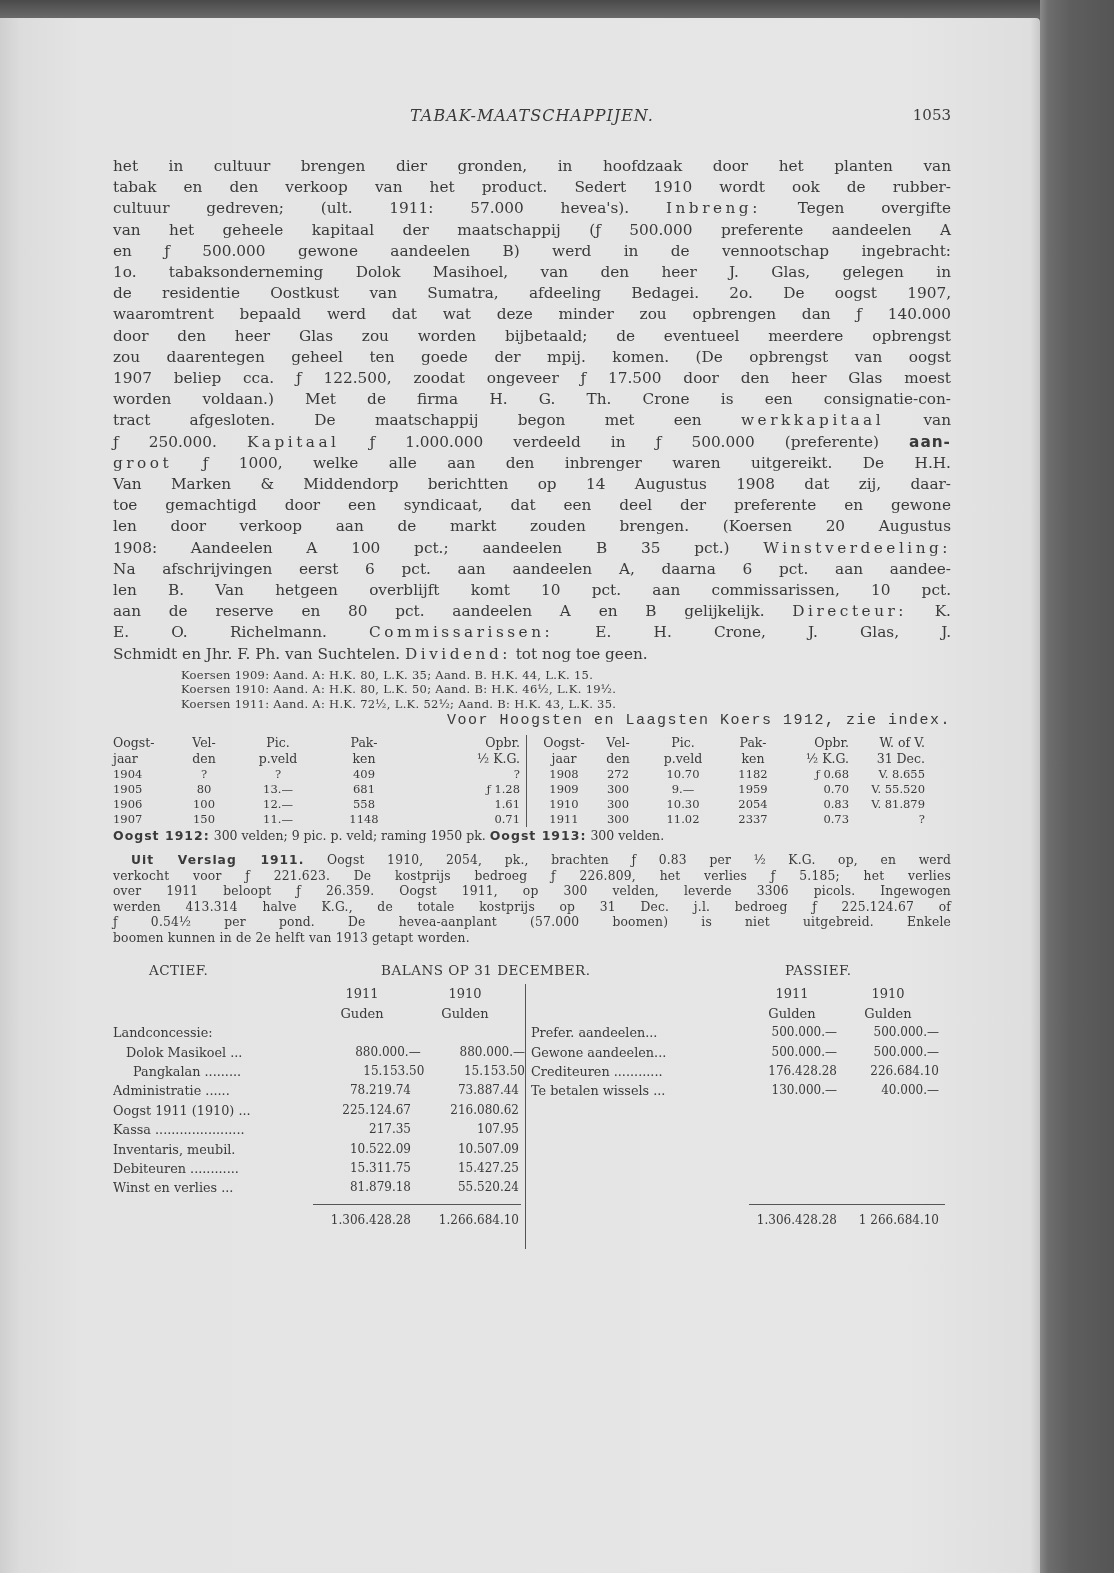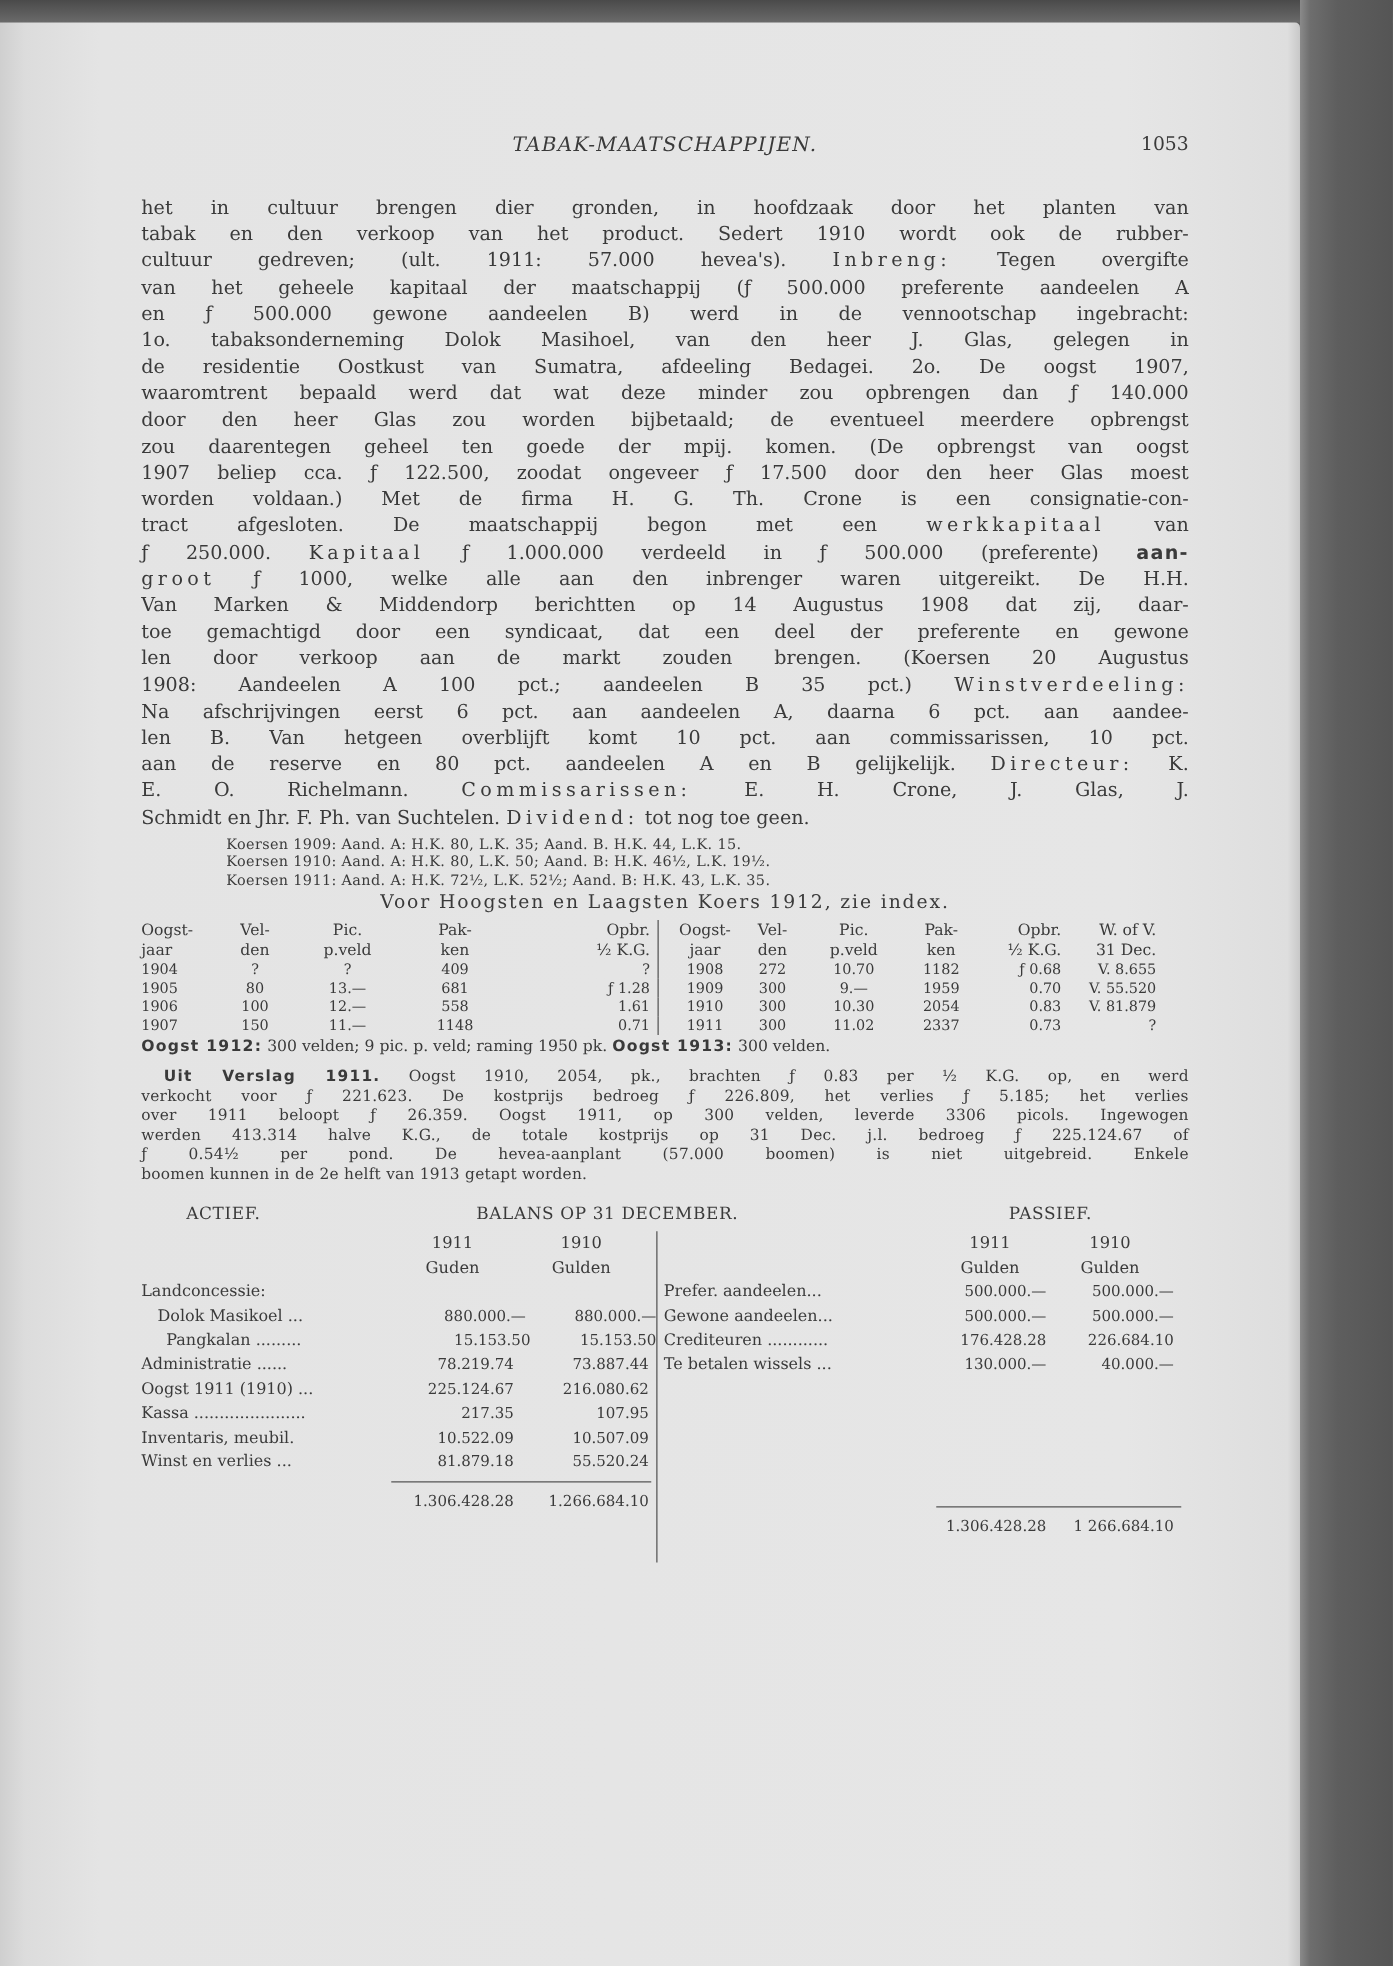--- a/index.html
+++ b/index.html
@@ -42,21 +42,21 @@
     font-size: 15.3px; line-height: 21.2px;
     text-align: justify;
   }
   .line { display: block; text-align: justify; text-align-last: justify; white-space: nowrap; }
   .line.last { text-align-last: left; }
   .spaced { letter-spacing: 3.5px; }
   .bold-sans { font-family: "DejaVu Sans", sans-serif; font-weight: bold; letter-spacing: 1px; }
   .koersen {
     margin-top: 3px; margin-left: 68px; font-size: 11.5px; line-height: 14.5px; letter-spacing: 0.3px;
   }
-  .index-note { text-align: center; font-size: 15px; letter-spacing: 1.5px; margin-top: 1px; }
+  .index-note { text-align: right; font-size: 15px; letter-spacing: 1.5px; margin-top: 1px; font-family: Liberation Mono, monospace; }
   .harvest {
     display: flex; margin-top: 6px; font-size: 11.5px; line-height: 15px;
   }
   .harvest table { border-collapse: collapse; }
   .harvest td { padding: 0 0; white-space: nowrap; }
   .harvest .hdr td { font-size: 12.5px; line-height: 16px; }
   .h-left td:nth-child(1) { width: 62px; text-align: left; }
   .h-left td:nth-child(2) { width: 58px; text-align: center; }
   .h-left td:nth-child(3) { width: 90px; text-align: center; }
   .h-left td:nth-child(4) { width: 82px; text-align: center; }
@@ -261,21 +261,21 @@
     <span class="line">over 1911 beloopt ƒ 26.359. Oogst 1911, op 300 velden, leverde 3306 picols. Ingewogen</span>
     <span class="line">werden 413.314 halve K.G., de totale kostprijs op 31 Dec. j.l. bedroeg ƒ 225.124.67 of</span>
     <span class="line">ƒ 0.54½ per pond. De hevea-aanplant (57.000 boomen) is niet uitgebreid. Enkele</span>
     <span class="line last">boomen kunnen in de 2e helft van 1913 getapt worden.</span>
   </div>
 
   <div class="balans">
     <div class="balans-head">
       <span style="left:36px">ACTIEF.</span>
       <span style="left:268px">BALANS OP 31 DECEMBER.</span>
-      <span style="left:694px">PASSIEF.</span>
+      <span style="left:672px">PASSIEF.</span>
     </div>
 
     <div class="b-side b-left">
       <div class="b-row b-colhead">
         <span class="b-label"></span>
         <span class="b-val v1">1911</span>
         <span class="b-val v2">1910</span>
       </div>
       <div class="b-row b-colhead">
         <span class="b-label"></span>
@@ -311,20 +311,25 @@
         <span class="b-label">Kassa ......................</span>
         <span class="b-val v1">217.35</span>
         <span class="b-val v2">107.95</span>
       </div>
       <div class="b-row">
         <span class="b-label">Inventaris, meubil.</span>
         <span class="b-val v1">10.522.09</span>
         <span class="b-val v2">10.507.09</span>
       </div>
       <div class="b-row">
+        <span class="b-label">Debiteuren ............</span>
+        <span class="b-val v1">15.311.75</span>
+        <span class="b-val v2">15.427.25</span>
+      </div>
+      <div class="b-row">
         <span class="b-label">Winst en verlies ...</span>
         <span class="b-val v1">81.879.18</span>
         <span class="b-val v2">55.520.24</span>
       </div>
       <div class="rule"></div>
       <div class="totals">
         <span class="b-val v1">1.306.428.28</span>
         <span class="b-val v2">1.266.684.10</span>
       </div>
     </div>

